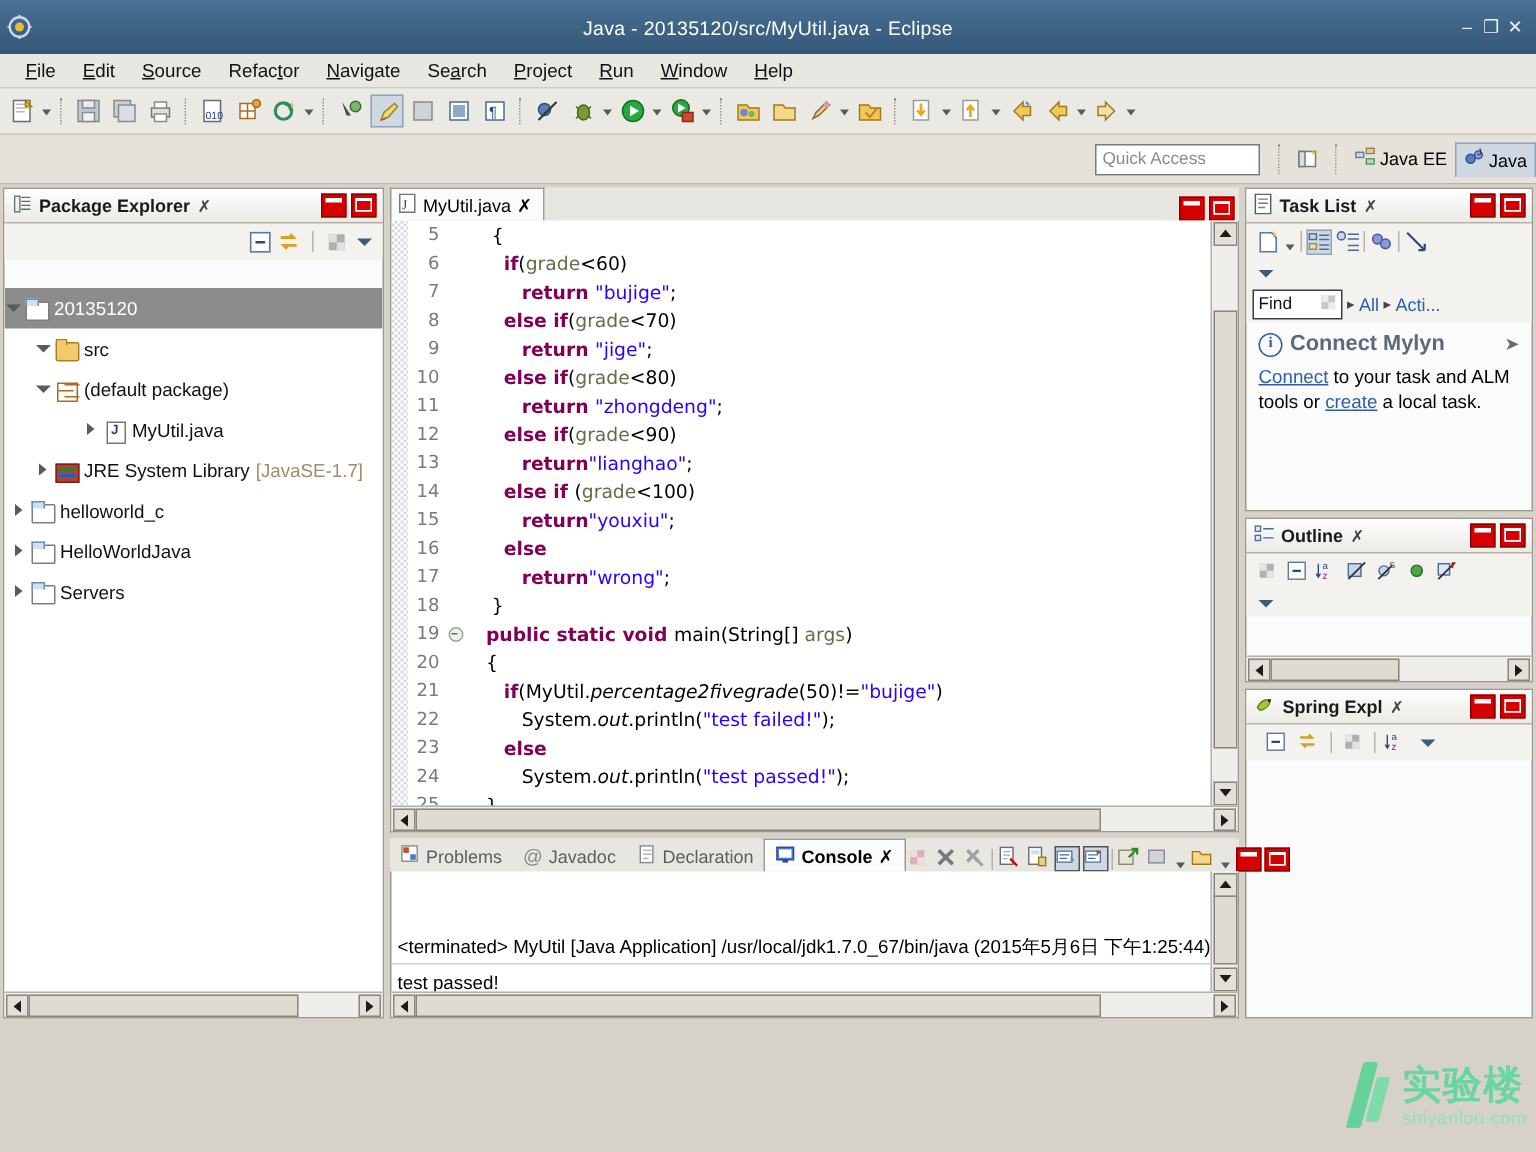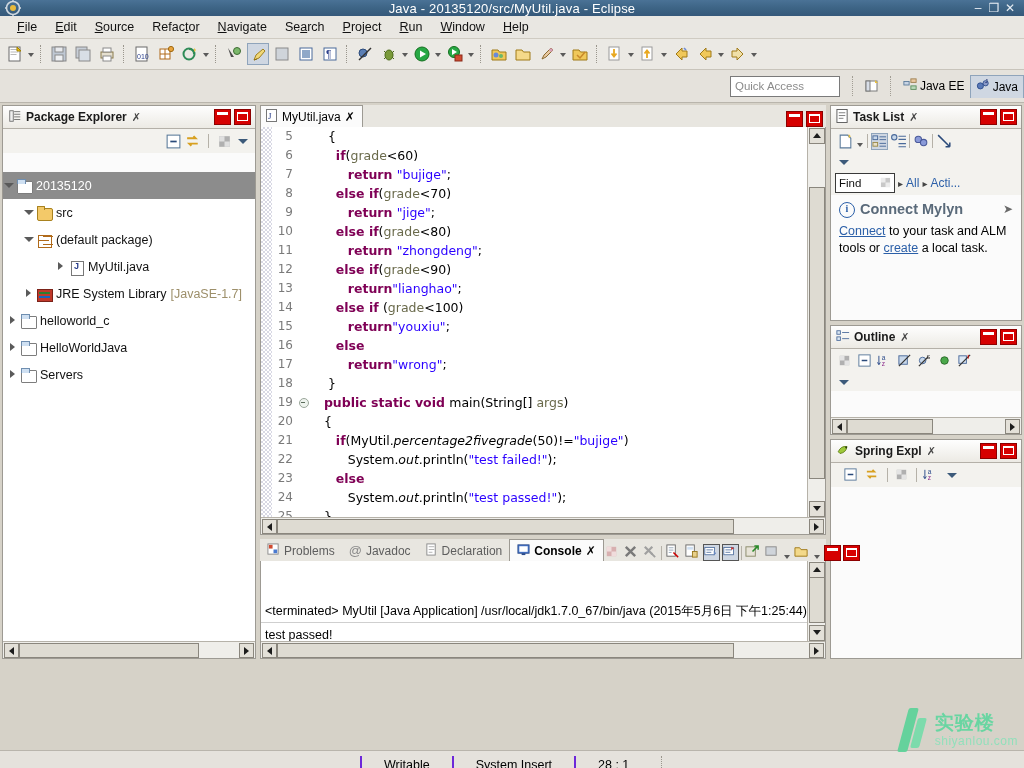--- a/index.html
+++ b/index.html
@@ -4,21 +4,21 @@
 <style>
   html,body{margin:0;padding:0;}
   body{
     width:1024px;height:768px;overflow:hidden;
     font-family:"Liberation Sans","DejaVu Sans",sans-serif;
     font-size:12px;color:#000;background:#d6d2c8;
     -webkit-font-smoothing:none;
   }
   
   #titlebar{
-    height:16px;background:linear-gradient(to bottom,#4a7296 0%,#3d6485 50%,#35587a 100%);
+    height:36px;background:linear-gradient(to bottom,#4a7296 0%,#3d6485 50%,#35587a 100%);
     display:flex;align-items:center;position:relative;color:#fff;gap:8px;
   }
   #titlebar .tb-icon{width:18px;height:18px;margin-left:4px;position:relative;}
   #titlebar .tb-title{
     position:absolute;left:0;right:0;text-align:center;font-size:13px;
     color:#ffffff;font-weight:normal;letter-spacing:.2px;
   }
   #titlebar .tb-buttons{margin-left:auto;display:flex;align-items:center;padding-right:6px;z-index:2;}
   #titlebar .tb-buttons span{
     display:inline-block;width:16px;text-align:center;font-size:12px;color:#e8eef4;
@@ -204,21 +204,21 @@
   #tb-sep{position:absolute;left:570px;top:4px;width:1px;height:20px;border-left:1px dotted #a8a8a8;}
   
   #watermark{position:absolute;right:6px;bottom:16px;pointer-events:none;
     display:flex;align-items:center;gap:4px;opacity:.95;}
   #wm-mark{width:40px;height:44px;position:relative;}
   #wm-mark:before{content:"";position:absolute;left:12px;top:0;width:10px;height:44px;
     background:#5fd39a;transform:skewX(-15deg);border-radius:2px;}
   #wm-mark:after{content:"";position:absolute;left:23px;top:10px;width:9px;height:30px;
     background:#79dcab;transform:skewX(-15deg);border-radius:2px;}
   #wm-text{display:flex;flex-direction:column;line-height:1;}
-  #wm-cn{font-size:19px;color:#64d6a0;font-weight:bold;letter-spacing:1px;}
+  #wm-cn{font-size:26px;color:#64d6a0;font-weight:bold;letter-spacing:1px;}
   #wm-en{font-size:12px;color:#8fe0bb;letter-spacing:.5px;margin-top:3px;}
 </style>
 </head>
 <body>
 
 <div id="titlebar">
   <div class="tb-icon">
     <svg width="18" height="18" viewBox="0 0 18 18">
       <circle cx="9" cy="9" r="6.5" fill="none" stroke="#cfd8e0" stroke-width="1.6"></circle>
       <circle cx="9" cy="9" r="3" fill="#e8b93a"></circle>

